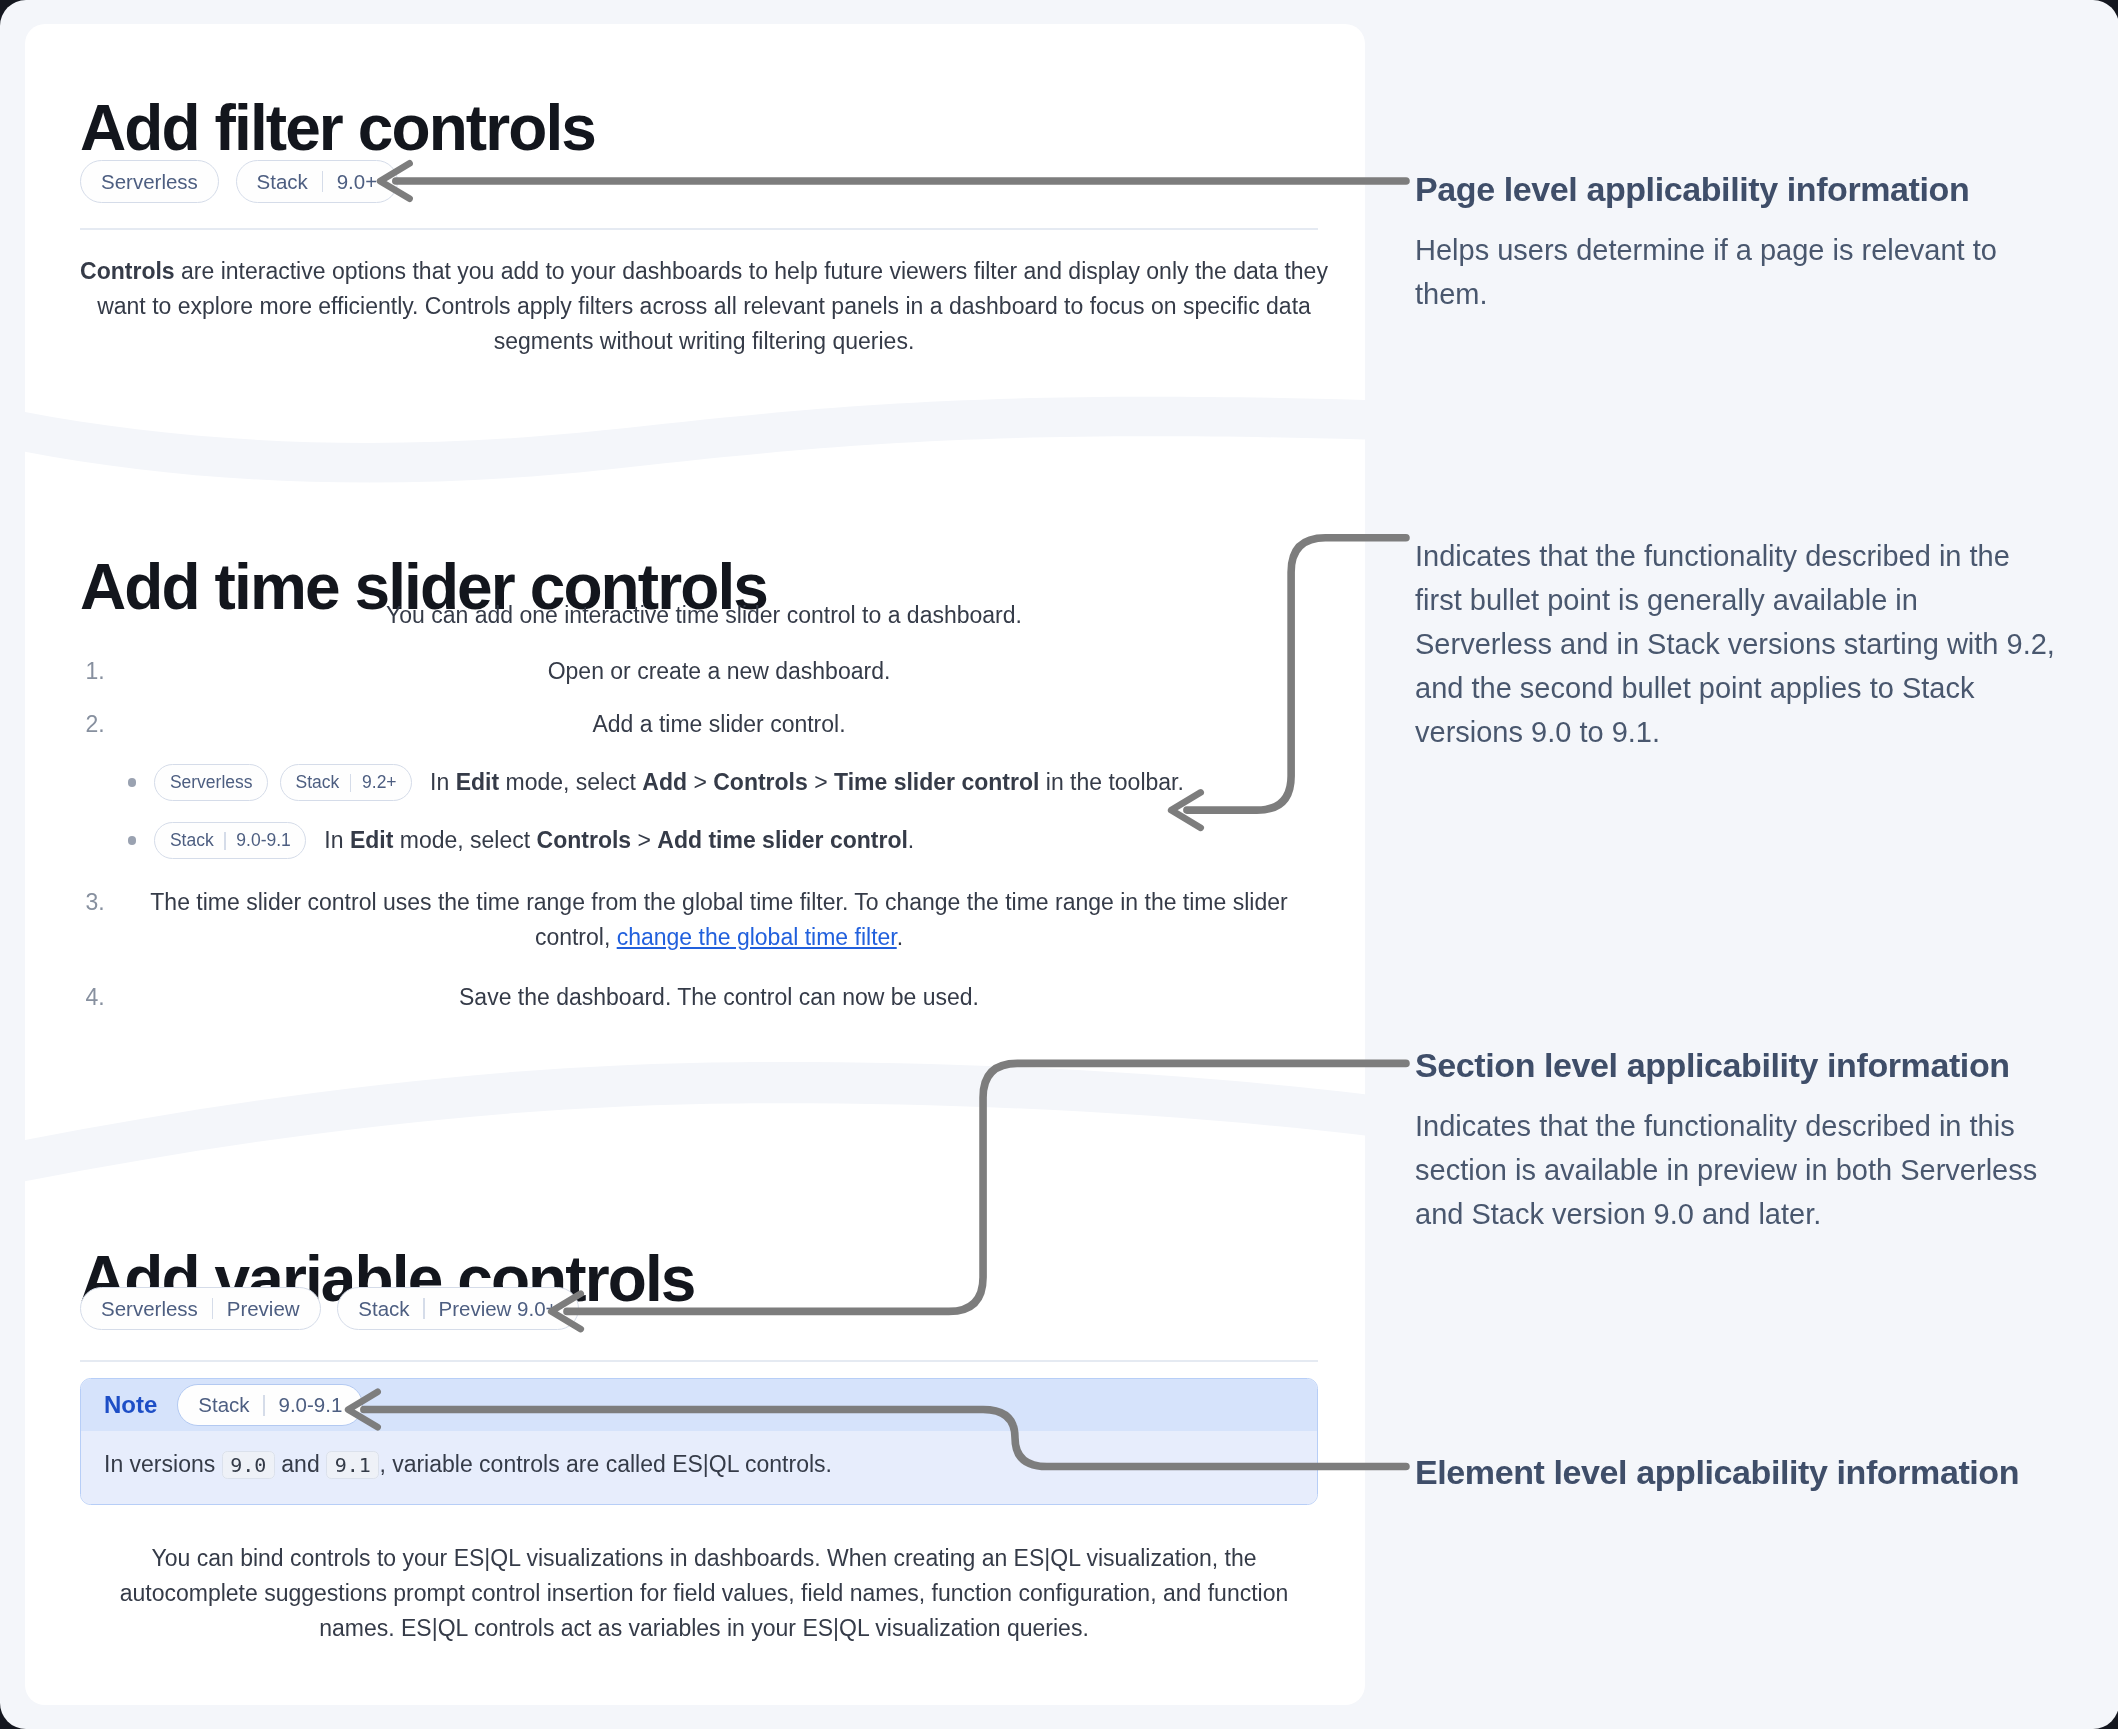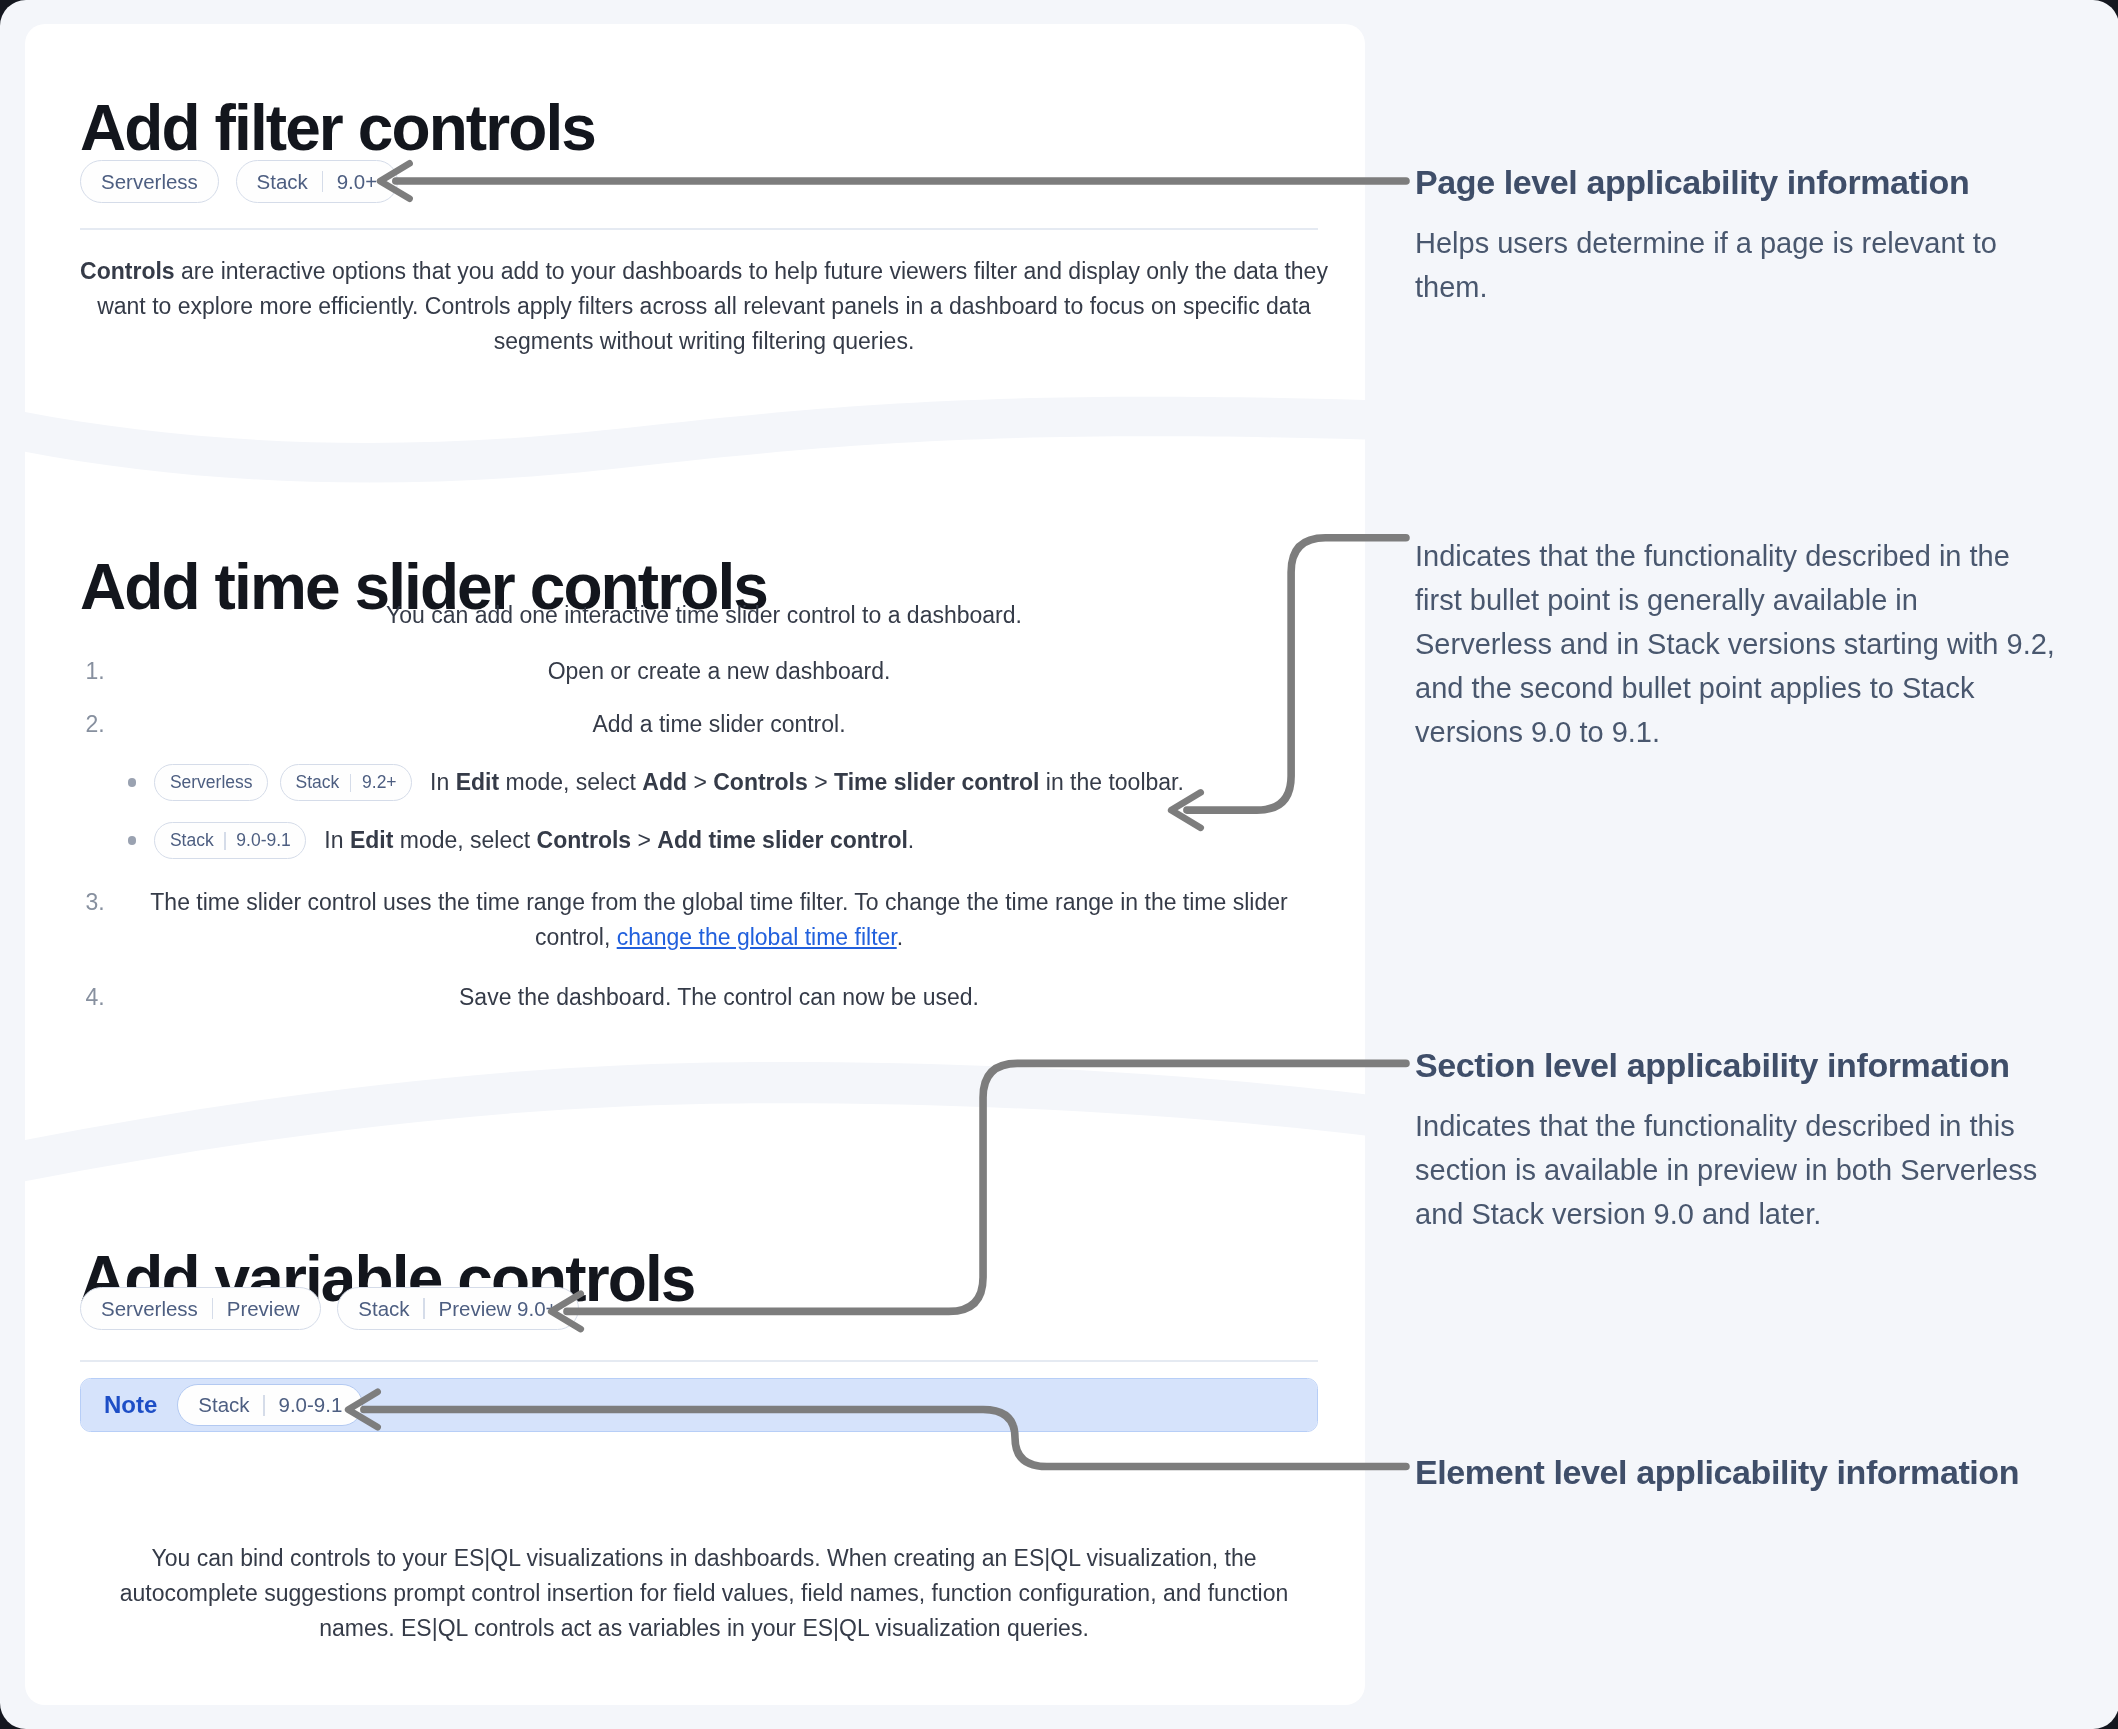--- a/index.html
+++ b/index.html
@@ -138,25 +138,26 @@
 
   <div class="note">
     <div class="note-header">
       <span class="note-label">Note</span>
       <span class="badge note-badge">
         <span>Stack</span>
         <span class="bdiv"></span>
         <span>9.0-9.1</span>
       </span>
     </div>
+    <div class="note-body"><span>In versions </span><code class="code">9.0</code><span> and </span><code class="code">9.1</code><span>, variable controls are called ES|QL controls.</span></div>
   </div>
 
   <p class="para body-text" style="top:1541px;margin:0"><span>You can bind controls to your ES|QL visualizations in dashboards. When creating an ES|QL visualization, the autocomplete suggestions prompt control insertion for field values, field names, function configuration, and function names. ES|QL controls act as variables in your ES|QL visualization queries.</span></p>
 
-  <div class="annotation" style="top:161px">
+  <div class="annotation" style="top:168px">
     <div class="a-title">Page level applicability information</div>
     <div class="a-body">Helps users determine if a page is relevant to them.</div>
   </div>
 
   <div class="annotation" style="top:517px">
     <div class="a-body">Indicates that the functionality described in the first bullet point is generally available in Serverless and in Stack versions starting with 9.2, and the second bullet point applies to Stack versions 9.0 to 9.1.</div>
   </div>
 
   <div class="annotation" style="top:1044px">
     <div class="a-title">Section level applicability information</div>

